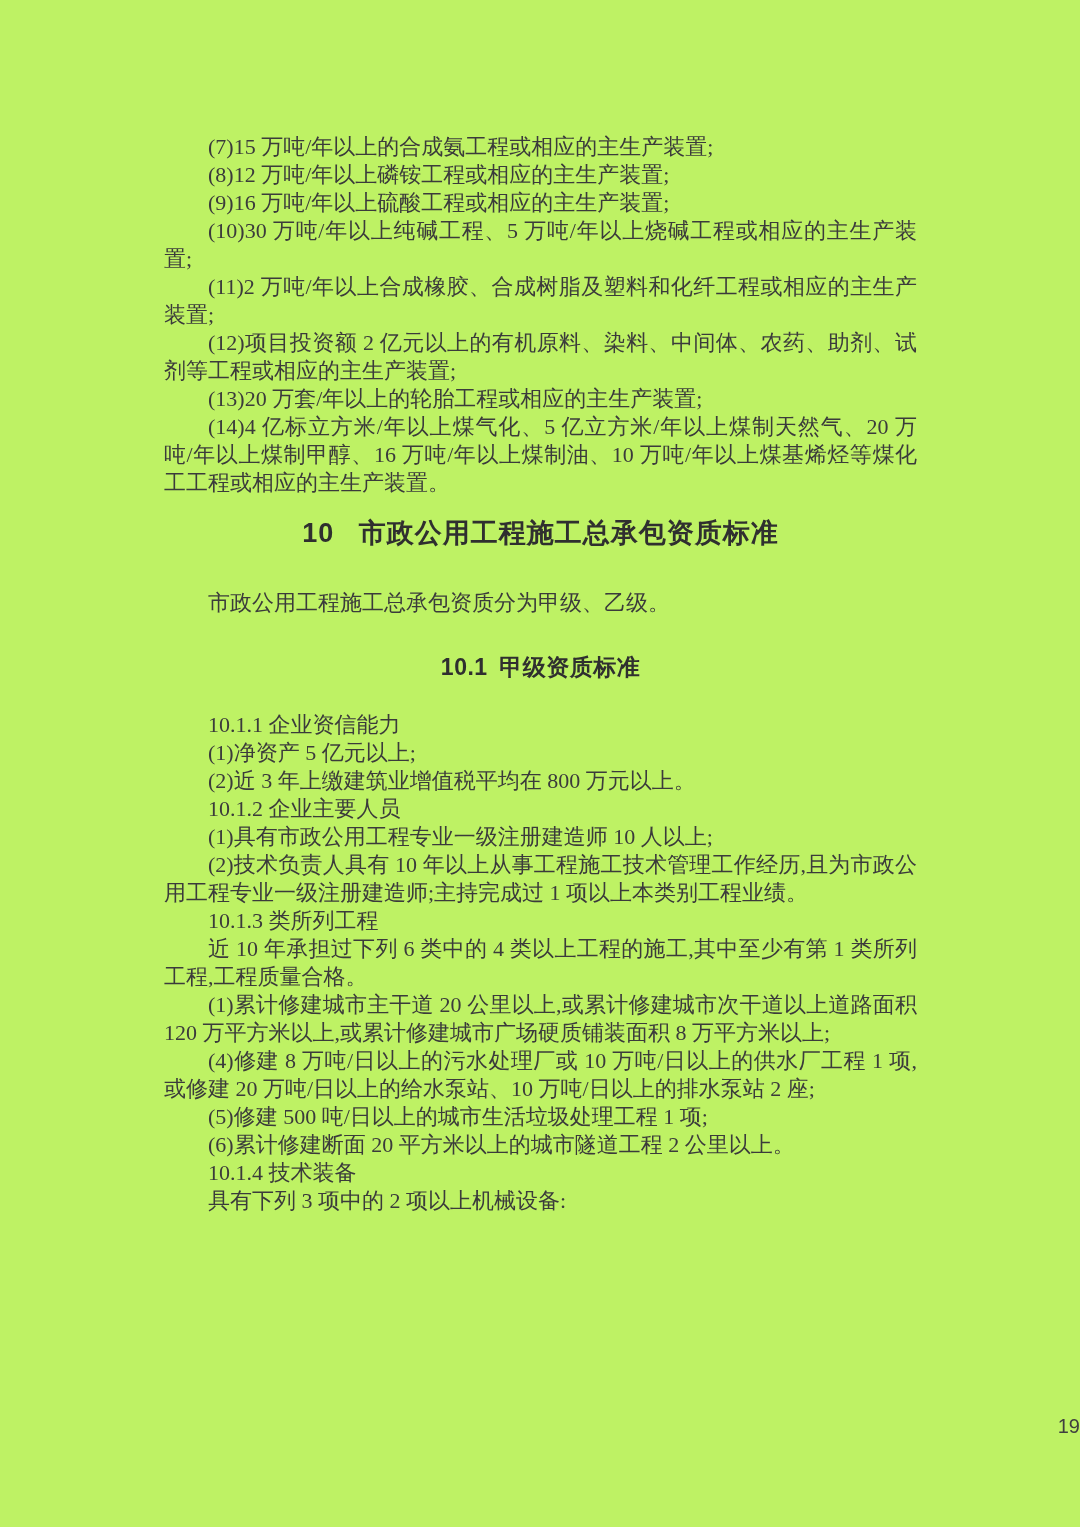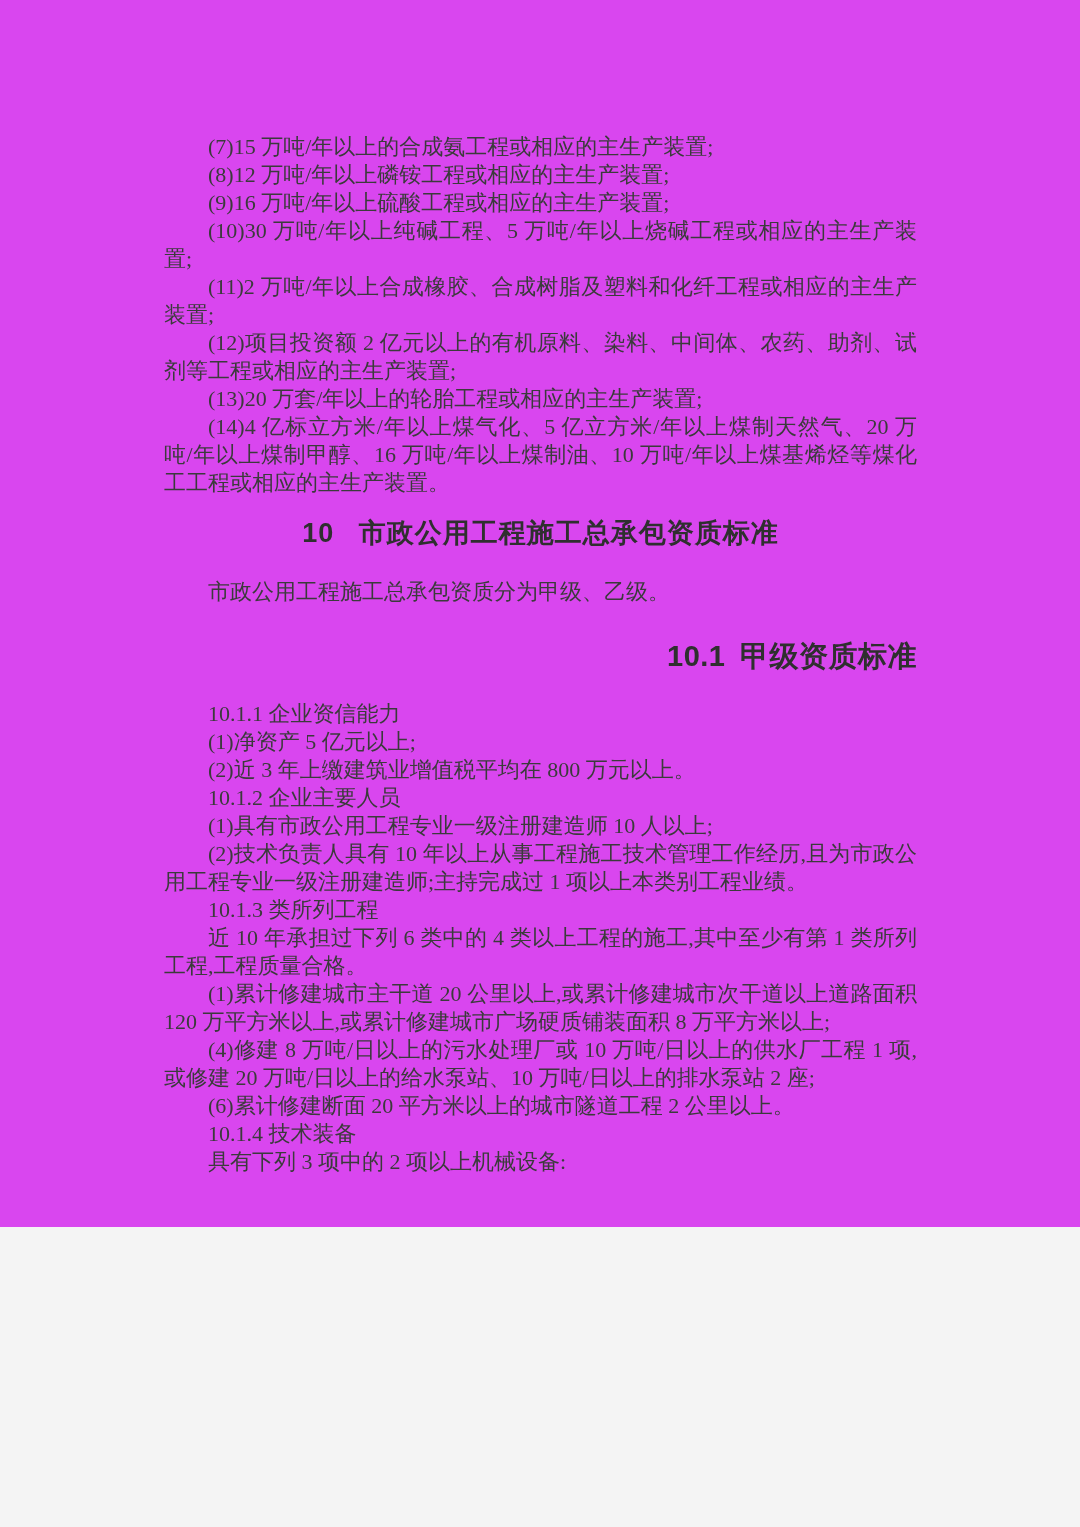--- a/index.html
+++ b/index.html
@@ -5,22 +5,22 @@
   html, body { margin: 0; padding: 0; }
   body {
     width: 1080px;
     height: 1527px;
     background: #f4f4f4;
     font-family: "Liberation Serif", "DejaVu Serif", serif;
   }
   .sheet {
     position: relative;
     width: 1080px;
-    height: 1227px;
-    background: #d946ef;
+    height: 1527px;
+    background: #bef264;
     overflow: hidden;
     color: #3b3b3b;
   }
   .textblock {
     position: absolute;
     left: 164px;
     top: 133px;
     width: 753px;
   }
   p.para {
@@ -36,28 +36,28 @@
     margin: 19px 0 0 0;
     font-family: "Liberation Sans", "DejaVu Sans", sans-serif;
     font-weight: 700;
     font-size: 27px;
     line-height: 34px;
     text-align: center;
     color: #2f2f2f;
     letter-spacing: 1px;
   }
   h1.chapter .hgap { display: inline-block; width: 0.9em; }
-  p.intro { margin-top: 28px; }
+  p.intro { margin-top: 39px; }
   h2.section {
     margin: 34px 0 0 0;
     font-family: "Liberation Sans", "DejaVu Sans", sans-serif;
     font-weight: 700;
-    font-size: 29px;
+    font-size: 23px;
     line-height: 32px;
-    text-align: right;
+    text-align: center;
     color: #2f2f2f;
     letter-spacing: 0.5px;
   }
   h2.section .hgap { display: inline-block; width: 0.5em; }
   p.block2-first { margin-top: 28px; }
   .pagefoot {
     position: absolute;
     top: 1412px;
     left: 0;
     width: 1080px;
@@ -92,20 +92,21 @@
     <p class="para block2-first">10.1.1 企业资信能力</p>
     <p class="para">(1)净资产 5 亿元以上;</p>
     <p class="para">(2)近 3 年上缴建筑业增值税平均在 800 万元以上。</p>
     <p class="para">10.1.2 企业主要人员</p>
     <p class="para">(1)具有市政公用工程专业一级注册建造师 10 人以上;</p>
     <p class="para">(2)技术负责人具有 10 年以上从事工程施工技术管理工作经历,且为市政公用工程专业一级注册建造师;主持完成过 1 项以上本类别工程业绩。</p>
     <p class="para">10.1.3 类所列工程</p>
     <p class="para">近 10 年承担过下列 6 类中的 4 类以上工程的施工,其中至少有第 1 类所列工程,工程质量合格。</p>
     <p class="para">(1)累计修建城市主干道 20 公里以上,或累计修建城市次干道以上道路面积 120 万平方米以上,或累计修建城市广场硬质铺装面积 8 万平方米以上;</p>
     <p class="para">(4)修建 8 万吨/日以上的污水处理厂或 10 万吨/日以上的供水厂工程 1 项,或修建 20 万吨/日以上的给水泵站、10 万吨/日以上的排水泵站 2 座;</p>
+    <p class="para">(5)修建 500 吨/日以上的城市生活垃圾处理工程 1 项;</p>
     <p class="para">(6)累计修建断面 20 平方米以上的城市隧道工程 2 公里以上。</p>
     <p class="para">10.1.4 技术装备</p>
     <p class="para">具有下列 3 项中的 2 项以上机械设备:</p>
 
   </main>
 
   <footer class="pagefoot">
     <span>19</span>
   </footer>
 </div>

